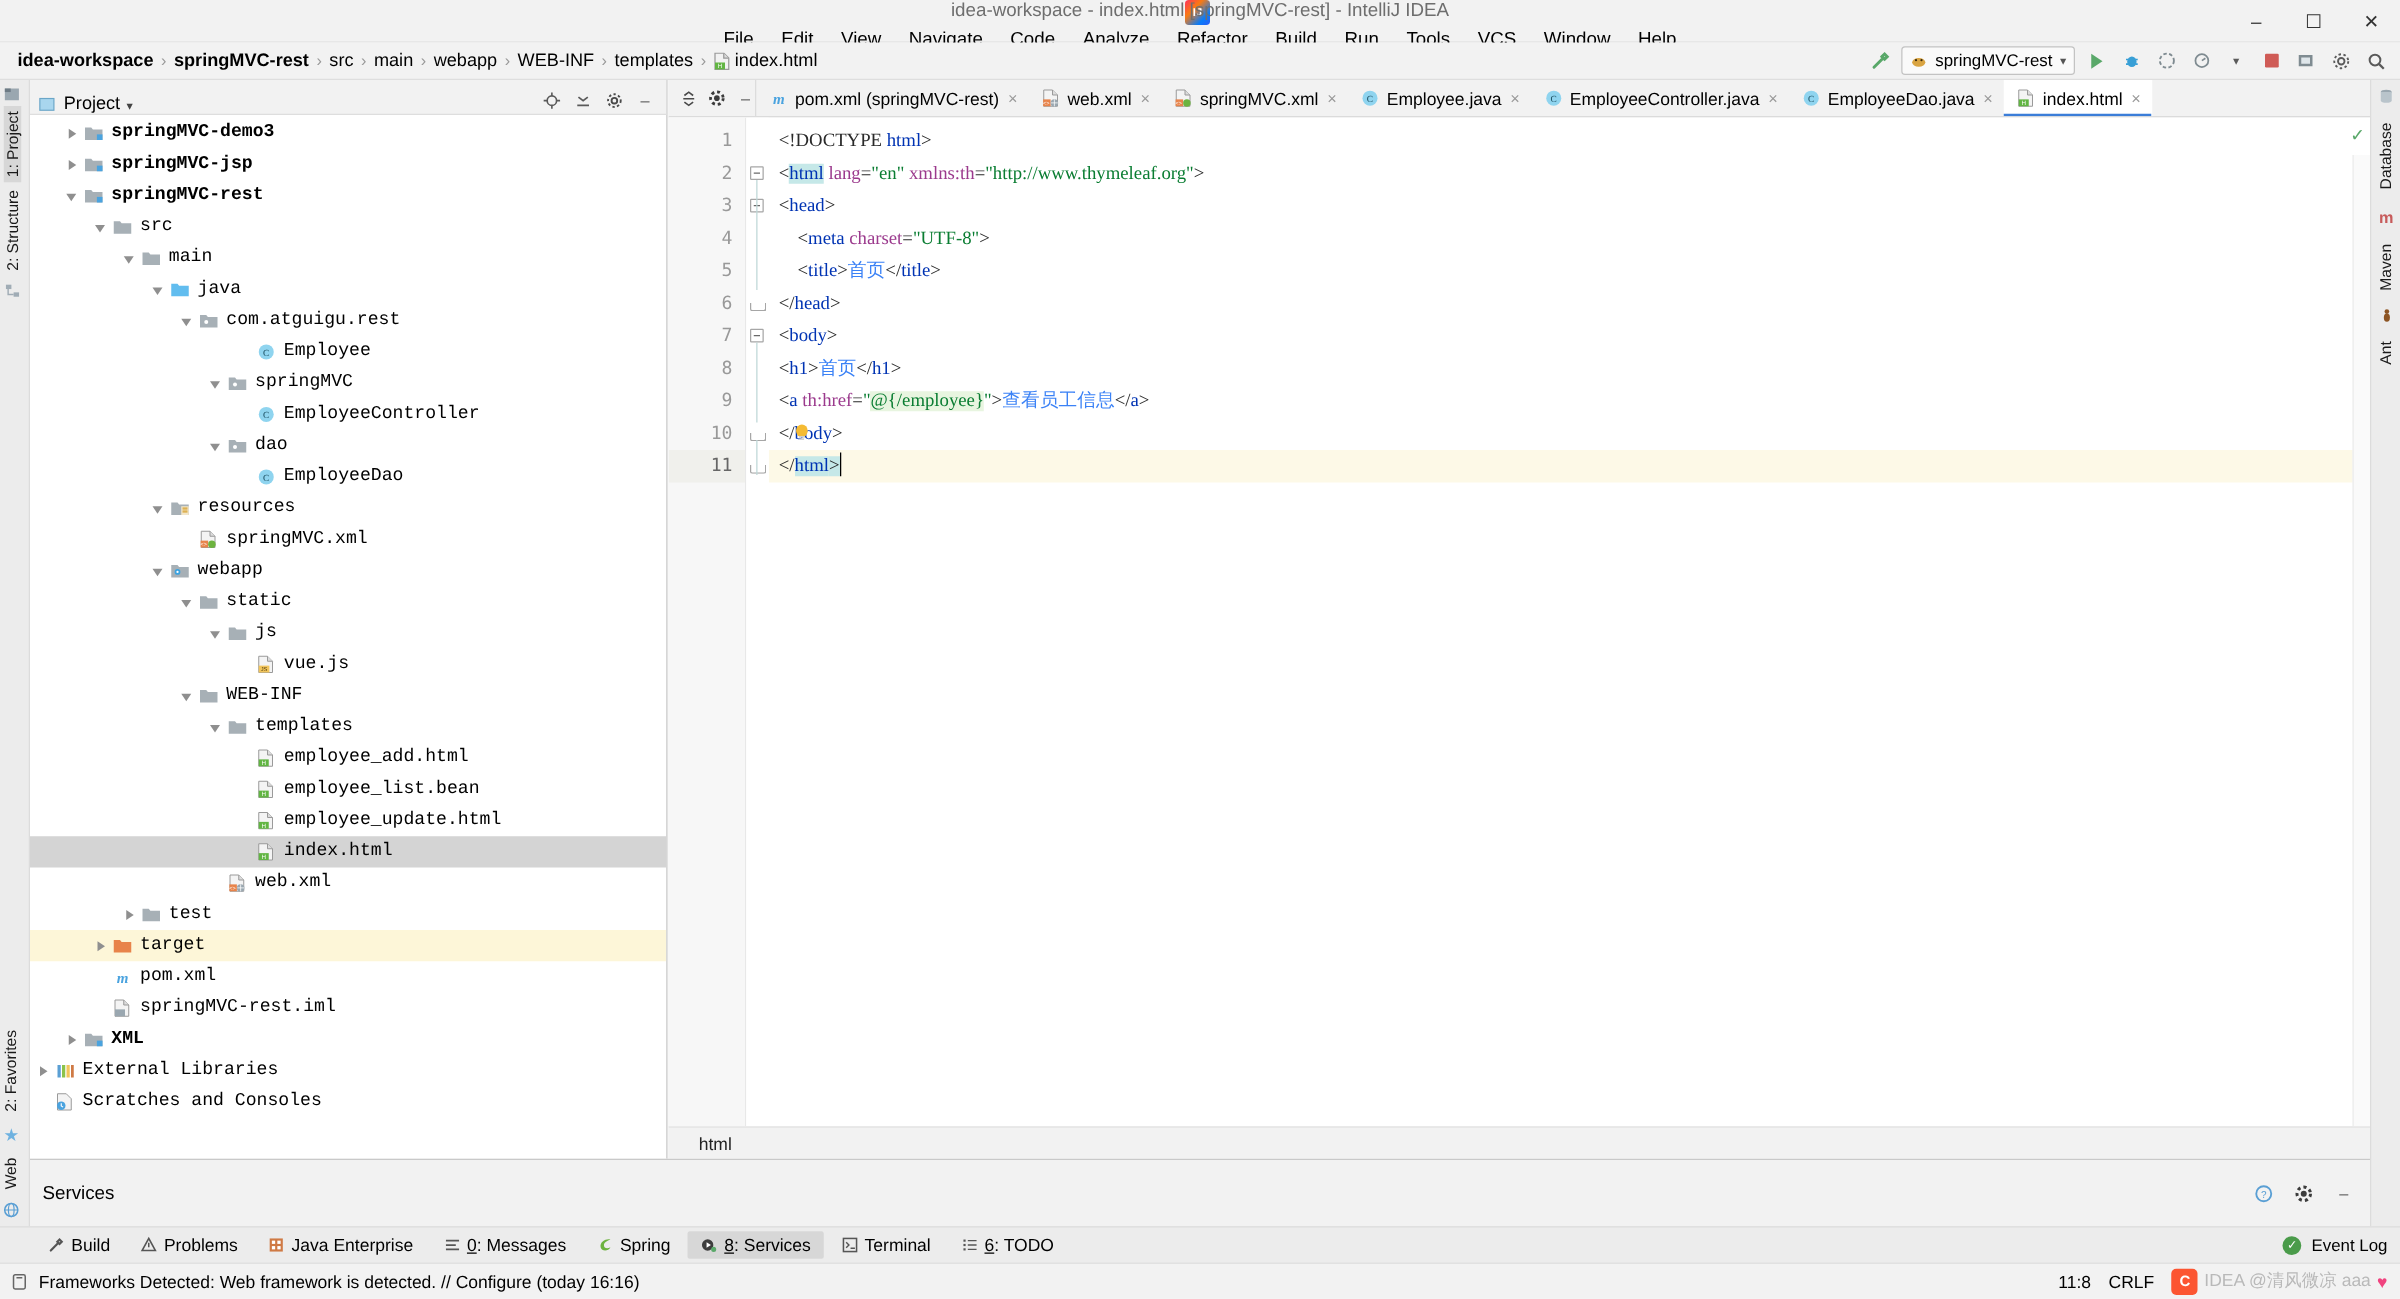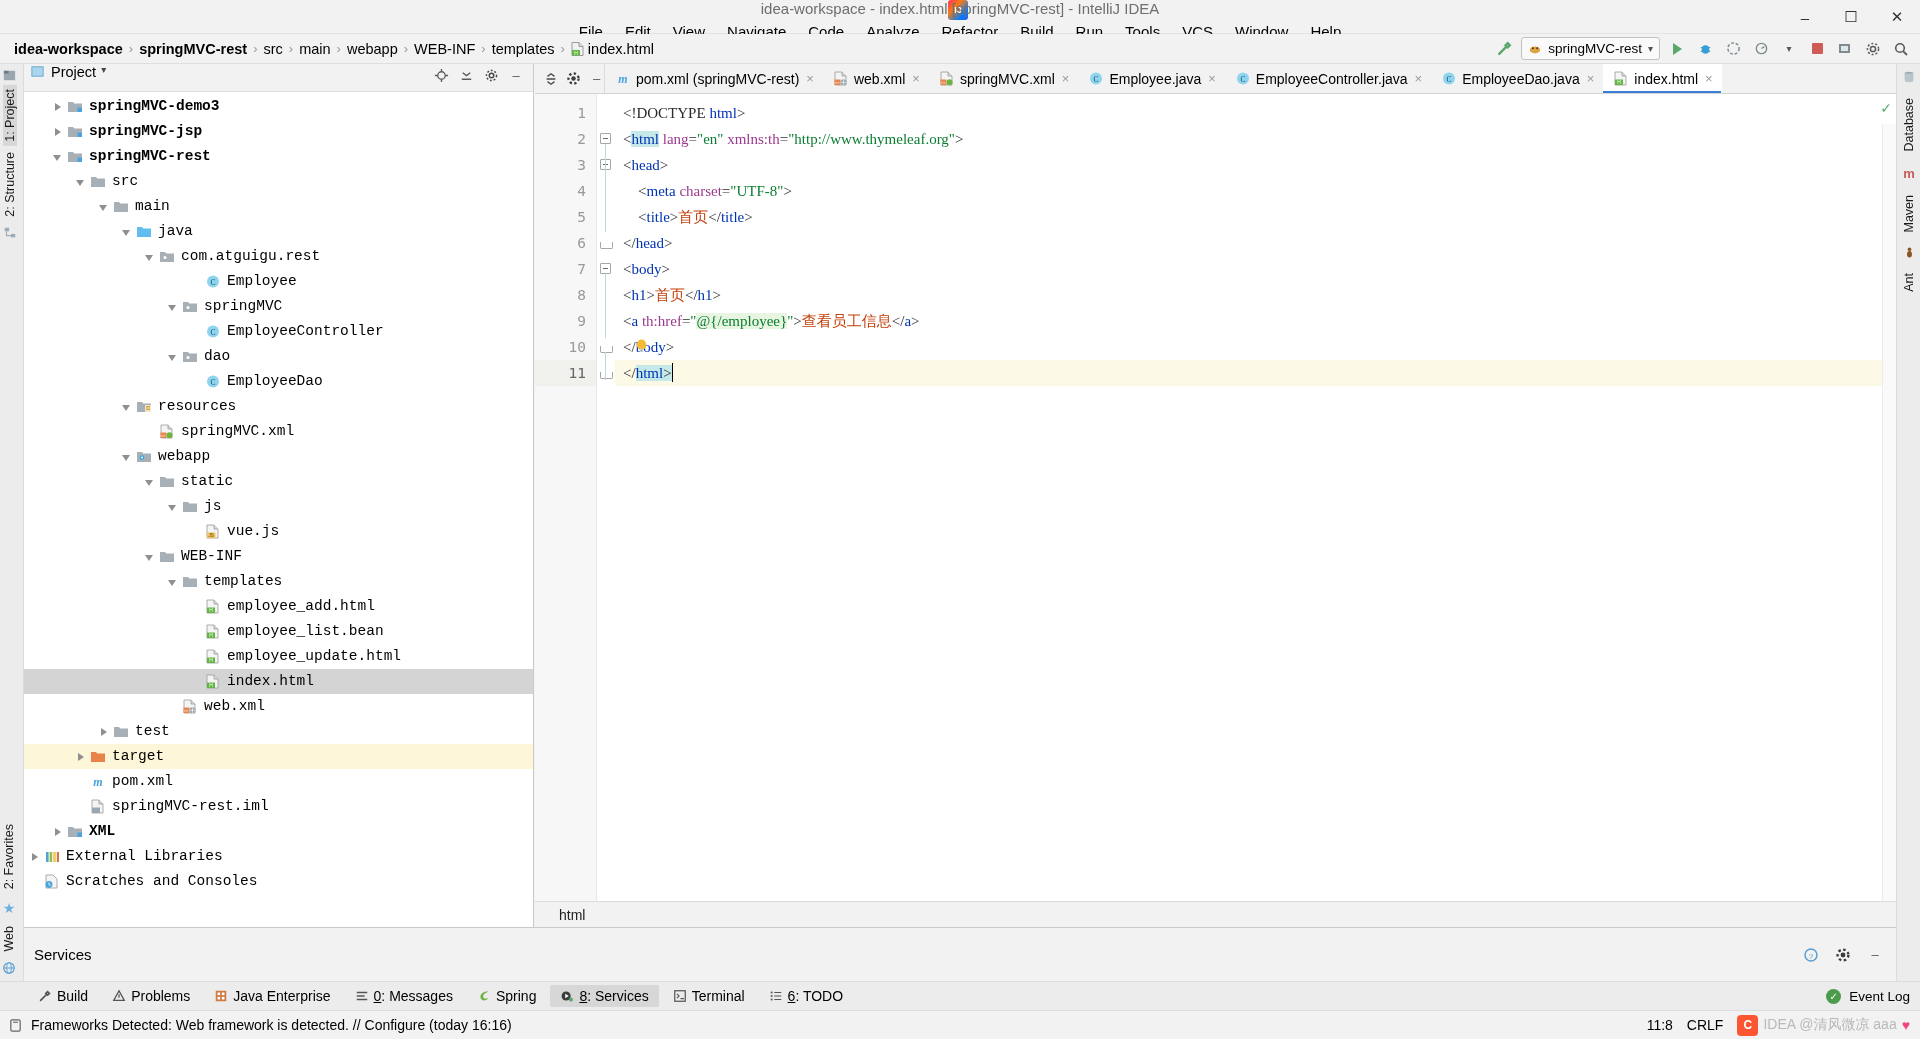--- a/index.html
+++ b/index.html
@@ -101,21 +101,21 @@
   .rs-top { position: absolute; top: 6px; left: 0; width: 24px;
     display: flex; flex-direction: column; align-items: center; gap: 10px; }
 
   
   .project-panel {
     position: absolute; left: 24px; top: 64px; width: 510px; bottom: 112px;
     background: #fff; border-right: 1px solid #c9c9c9;
     display: flex; flex-direction: column;
   }
   .pp-header {
-    height: 28px; background: #f2f2f2; display: flex; align-items: flex-start;
+    height: 28px; background: #f2f2f2; display: flex; align-items: flex-end;
     padding: 0 6px; border-bottom: 1px solid #dedede; flex: none;
   }
   .pp-title { font-size: 14.5px; margin-left: 6px; }
   .pp-header-icons { margin-left: auto; display: flex; gap: 3px; align-items: center; }
   .tree { flex: 1; overflow: hidden; position: relative; padding-top: 2px; font-size: 14.5px; }
   .trow {
     height: 25px; display: flex; align-items: center; white-space: nowrap;
     padding-left: 4px; position: relative;
   }
   .trow.sel { background: #d4d4d4; }
@@ -202,21 +202,21 @@
     font-family: Liberation Serif, serif; font-size: 15px;
   }
   .cline {
     height: 26px; line-height: 26px; white-space: pre; padding-left: 8px;
   }
   .cline.hl { background: #fdf9e7; }
   .tok-tag { color: #0033b3; }
   .tok-pun { color: #2a2a2a; }
   .tok-attr { color: #9b3a8d; }
   .tok-str { color: #0a7d32; }
-  .tok-txt { color: #c2410c; }
+  .tok-txt { color: #3b82f6; }
   .hl-cyan { background: #c5e8e8; }
   .hl-green { background: #e8f5e0; }
   .bulb {
     position: absolute; width: 15px; height: 17px;
   }
   .caret {
     display: inline-block; width: 1.5px; height: 19px; background: #000;
     vertical-align: -4px;
   }
   .ed-check {

